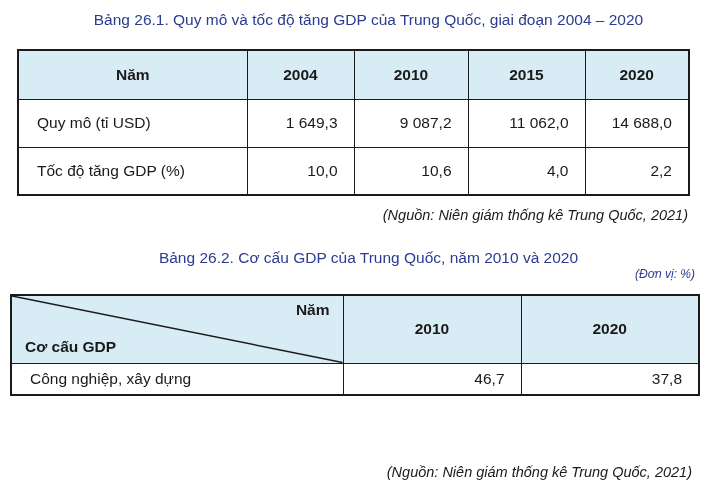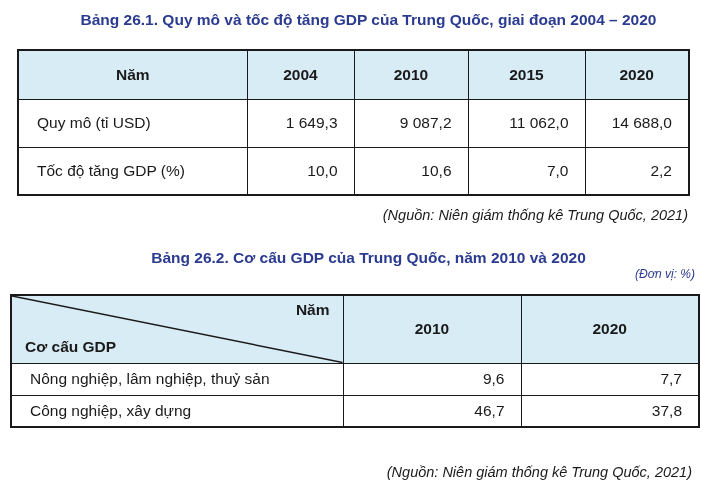--- a/index.html
+++ b/index.html
@@ -16,21 +16,21 @@
     background:var(--page-bg);
     font-family:"Liberation Sans", sans-serif;
     color:var(--text);
     overflow:hidden;
   }
   .doc-title{
     position:absolute;
     left:0; width:701px;
     text-align:center;
     font-size:15.5px;
-    font-weight:700;
+    font-weight:400;
     color:var(--title-blue);
     padding-left:36px;
   }
   #title1{top:11px;}
   #title2{top:249px;}
   .source-note{
     position:absolute;
     font-style:italic;
     font-size:14.5px;
     color:var(--text);
@@ -122,21 +122,21 @@
       <td class="lbl">Quy mô (tỉ USD)</td>
       <td class="num">1 649,3</td>
       <td class="num">9 087,2</td>
       <td class="num">11 062,0</td>
       <td class="num">14 688,0</td>
     </tr>
     <tr>
       <td class="lbl">Tốc độ tăng GDP (%)</td>
       <td class="num">10,0</td>
       <td class="num">10,6</td>
-      <td class="num">7,0</td>
+      <td class="num">4,0</td>
       <td class="num">2,2</td>
     </tr>
   </tbody>
 </table>
 
 <div id="source1" class="source-note">(Nguồn: Niên giám thống kê Trung Quốc, 2021)</div>
 
 <div id="title2" class="doc-title">Bảng 26.2. Cơ cấu GDP của Trung Quốc, năm 2010 và 2020</div>
 
 <div class="unit-note">(Đơn vị: %)</div>
@@ -155,25 +155,20 @@
         </svg>
         <span class="corner-top">Năm</span>
         <span class="corner-bottom">Cơ cấu GDP</span>
       </th>
       <th>2010</th>
       <th>2020</th>
     </tr>
   </thead>
   <tbody>
     <tr>
-      <td class="lbl">Nông nghiệp, lâm nghiệp, thuỷ sản</td>
-      <td class="num">9,6</td>
-      <td class="num">7,7</td>
-    </tr>
-    <tr>
       <td class="lbl">Công nghiệp, xây dựng</td>
       <td class="num">46,7</td>
       <td class="num">37,8</td>
     </tr>
   </tbody>
 </table>
 
 <div id="source2" class="source-note">(Nguồn: Niên giám thống kê Trung Quốc, 2021)</div>
 
 </body></html>

